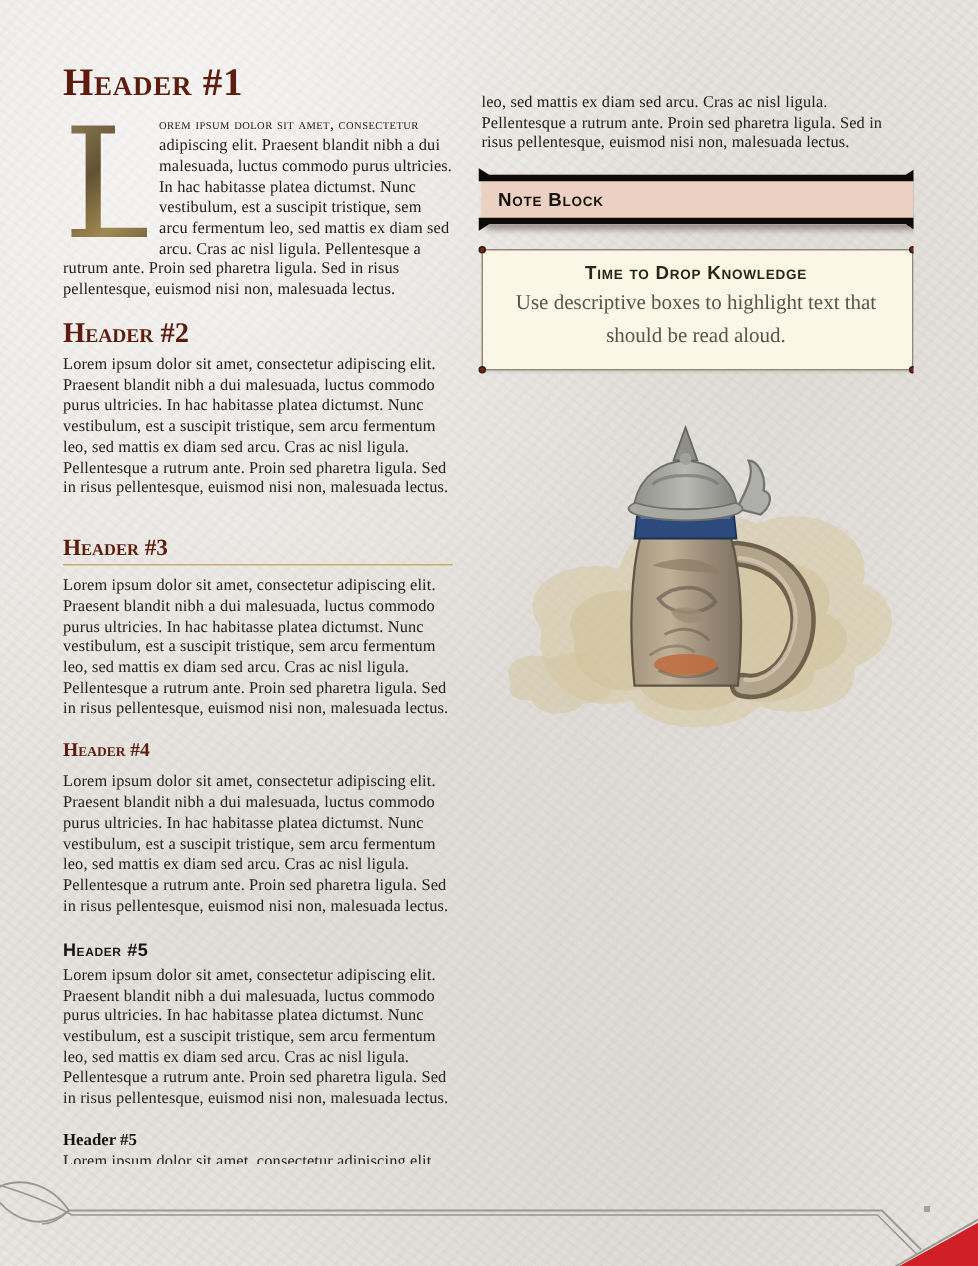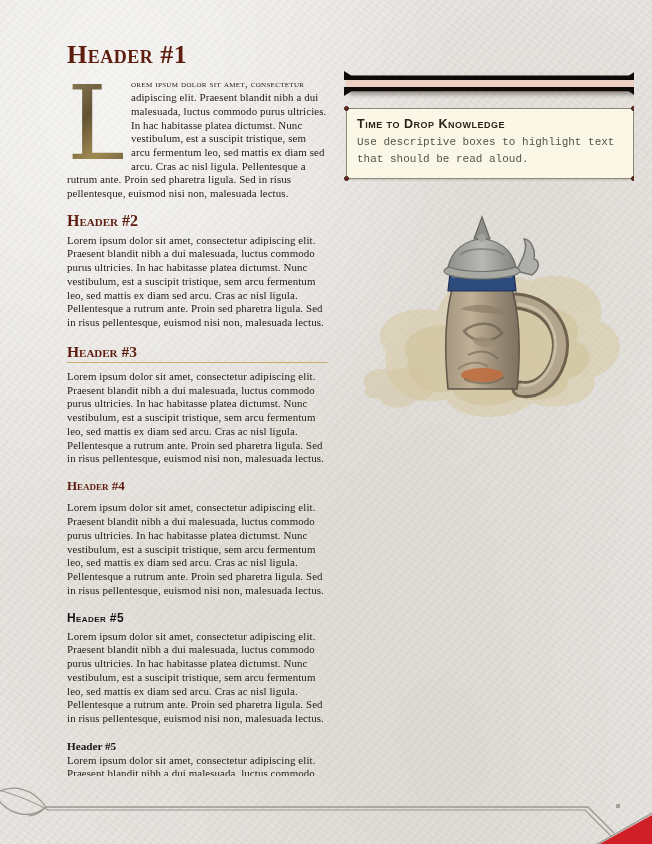--- a/index.html
+++ b/index.html
@@ -13,34 +13,34 @@
     background-color:#e9e7e3;
     background-image:
       radial-gradient(ellipse at 18% 12%, rgba(255,255,255,0.55), rgba(255,255,255,0) 45%),
       radial-gradient(ellipse at 80% 30%, rgba(205,200,192,0.35), rgba(205,200,192,0) 50%),
       radial-gradient(ellipse at 30% 70%, rgba(210,205,197,0.40), rgba(210,205,197,0) 55%),
       radial-gradient(ellipse at 70% 90%, rgba(198,193,184,0.35), rgba(198,193,184,0) 45%),
       repeating-linear-gradient(37deg, rgba(160,155,146,0.06) 0 2px, rgba(255,255,255,0.05) 2px 5px),
       repeating-linear-gradient(-49deg, rgba(150,145,136,0.05) 0 3px, rgba(255,255,255,0.04) 3px 7px);
   }
   .columns {
-    position:absolute; top:41px; left:67px; width:567px; height:735px;
+    position:absolute; top:41px; left:42px; width:567px; height:735px;
     display:flex; gap:19px; overflow:hidden;
   }
   .col-left  { width:260px; flex:none; }
   .col-right { width:288px; flex:none; padding-top:21px; }
 
   h1,h2,h3,h4 {
     font-family:"Liberation Serif", serif;
     font-variant:small-caps; font-weight:700;
     color:#5e1c0e; margin:0;
   }
   h1 { font-size:26px; letter-spacing:0.5px; margin:0 0 9px 0; line-height:1.05; }
-  h2 { font-size:16px; margin:12px 0 4px 0; line-height:1.05; }
-  h3 { font-size:15.5px; margin:13px 0 7px 0; line-height:1.1;
+  h2 { font-size:19px; margin:12px 0 4px 0; line-height:1.05; }
+  h3 { font-size:15.5px; margin:24px 0 7px 0; line-height:1.1;
        border-bottom:1.6px solid #c9ad6a; padding-bottom:2px; }
   h4 { font-size:13px; margin:13px 0 8px 0; line-height:1.1; }
   h5 { font-family:"Liberation Sans", sans-serif; font-variant:small-caps;
        font-size:12px; font-weight:700; letter-spacing:0.4px;
        color:#141414; margin:15px 0 4px 0; line-height:1.1; }
   h6 { font-family:"Liberation Serif", serif; font-size:11.2px; font-weight:700;
        color:#15120f; margin:14px 0 1px 0; line-height:1.15; }
 
   p.body-para {
     font-size:10.9px; line-height:1.26; color:#24201b; margin:0;
@@ -79,36 +79,37 @@
     font-family:"Liberation Sans", sans-serif; font-size:10.8px;
     color:#63625c; margin:0; line-height:1.35;
   }
 
   
   .desc-box {
     position:relative; margin:16px 0 0 0;
     background:#fbf7e6; border:1px solid #8f887a;
     padding:7px 12px 10px 10px;
     box-shadow:1px 1px 2px rgba(90,80,70,0.25);
+    text-align:center;
   }
   .corner-dot {
     position:absolute; width:5px; height:5px; border-radius:50%;
     background:#6b2a1e; border:1px solid #3c1812;
   }
   .corner-dot.tl { top:-3px; left:-3px; }
   .corner-dot.tr { top:-3px; right:-3px; }
   .corner-dot.bl { bottom:-3px; left:-3px; }
   .corner-dot.br { bottom:-3px; right:-3px; }
   .desc-title {
     font-family:"Liberation Sans", sans-serif; font-variant:small-caps;
     font-weight:700; font-size:12.5px; letter-spacing:0.5px; color:#2e2318;
     margin:1px 0 3px 0;
   }
   .desc-body {
-    font-family:Liberation Mono, monospace; font-size:11px;
+    font-family:Liberation Serif, serif; font-size:14px;
     color:#56554c; margin:0; line-height:1.55;
   }
   .desc-callout { margin:0; padding-left:14px; }
   .desc-callout b { color:#3a392f; }
 
   .stein-figure { margin:30px 0 0 2px; width:286px; height:218px; }
 
   .footer-art { position:absolute; left:0; bottom:0; width:652px; height:64px; display:block; }
 </style>
 </head>
@@ -134,25 +135,27 @@
       <p class="body-para">Lorem ipsum dolor sit amet, consectetur adipiscing elit. Praesent blandit nibh a dui malesuada, luctus commodo purus ultricies. In hac habitasse platea dictumst. Nunc vestibulum, est a suscipit tristique, sem arcu fermentum leo, sed mattis ex diam sed arcu. Cras ac nisl ligula. Pellentesque a rutrum ante. Proin sed pharetra ligula. Sed in risus pellentesque, euismod nisi non, malesuada lectus.</p>
 
       <h5>Header #5</h5>
       <p class="body-para">Lorem ipsum dolor sit amet, consectetur adipiscing elit. Praesent blandit nibh a dui malesuada, luctus commodo purus ultricies. In hac habitasse platea dictumst. Nunc vestibulum, est a suscipit tristique, sem arcu fermentum leo, sed mattis ex diam sed arcu. Cras ac nisl ligula. Pellentesque a rutrum ante. Proin sed pharetra ligula. Sed in risus pellentesque, euismod nisi non, malesuada lectus.</p>
 
       <h6>Header #5</h6>
       <p class="body-para">Lorem ipsum dolor sit amet, consectetur adipiscing elit. Praesent blandit nibh a dui malesuada, luctus commodo purus ultricies. In hac habitasse platea dictumst. Nunc vestibulum, est a suscipit tristique, sem arcu fermentum</p>
     </div>
 
     <div class="col-right">
+      <p class="body-para">leo, sed mattis ex diam sed arcu. Cras ac nisl ligula. Pellentesque a rutrum ante. Proin sed pharetra ligula. Sed in risus pellentesque, euismod nisi non, malesuada lectus.</p>
 
       <div class="note-block">
         <svg class="note-bar top" viewBox="0 0 288 9" preserveAspectRatio="none">
           <polygon points="0,0 7,4.5 281,4.5 288,0 288,9 0,9" fill="#0c0b0a"></polygon>
         </svg>
+        <div class="note-title">Note Block</div>
         <svg class="note-bar bottom" viewBox="0 0 288 9" preserveAspectRatio="none">
           <polygon points="0,9 7,4.5 281,4.5 288,9 288,0 0,0" fill="#0c0b0a"></polygon>
         </svg>
       </div>
 
       <div class="desc-box">
         <span class="corner-dot tl"></span>
         <span class="corner-dot tr"></span>
         <span class="corner-dot bl"></span>
         <span class="corner-dot br"></span>

